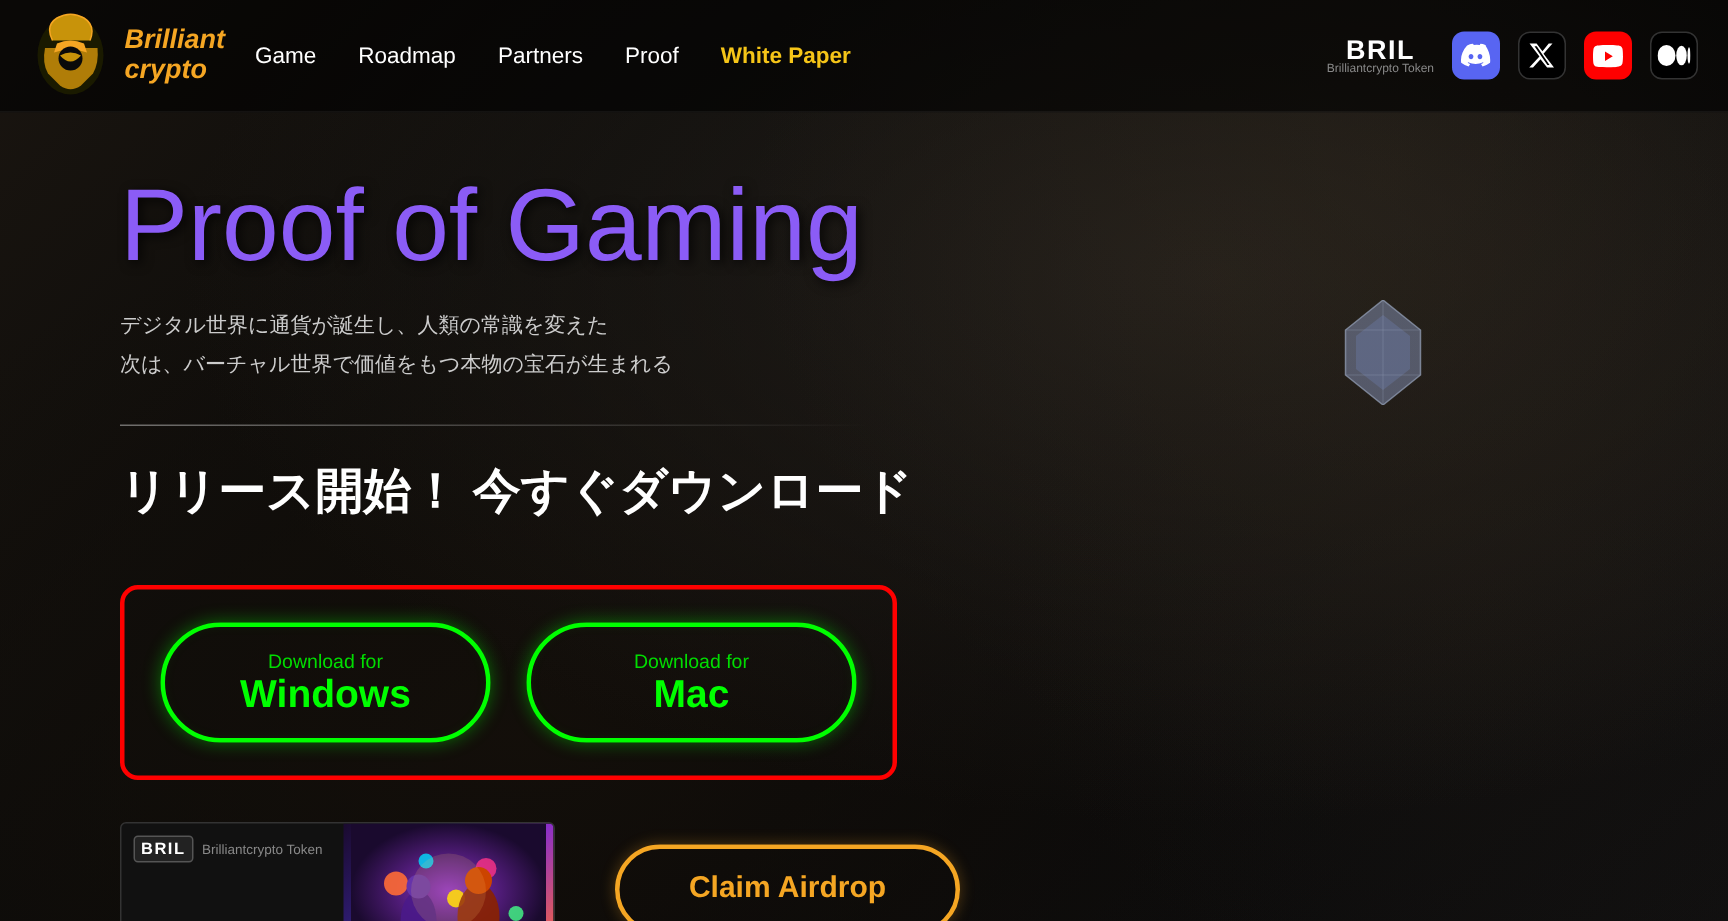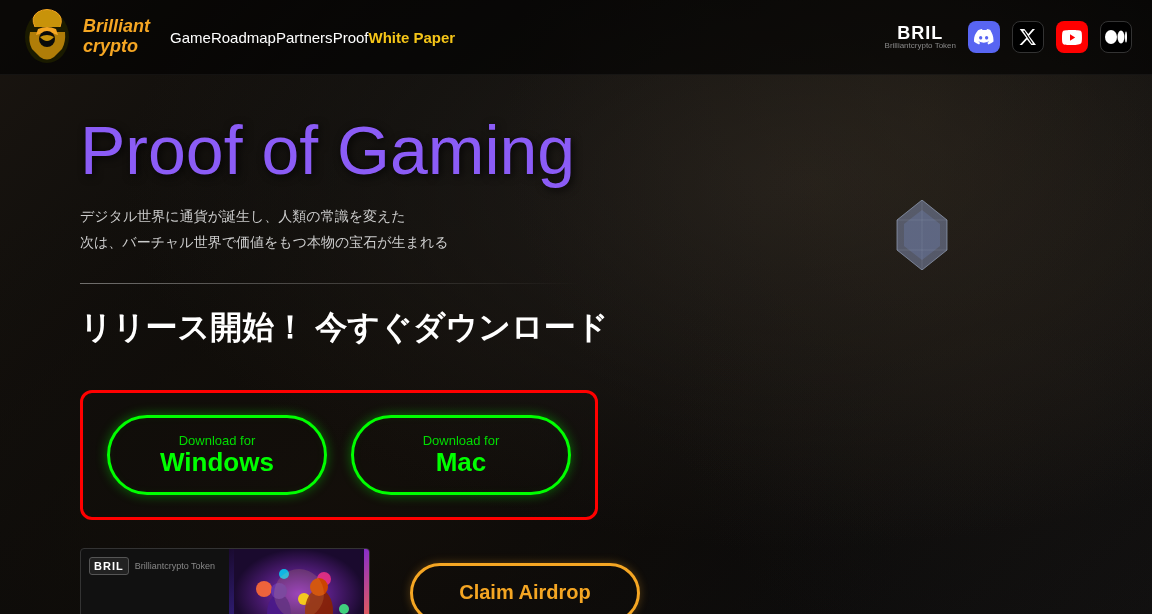--- a/index.html
+++ b/index.html
@@ -90,20 +90,21 @@
       padding: 6px 14px;
       color: #fff;
       font-size: 14px;
       cursor: pointer;
       margin-right: 30px;
     }
 
     .nav-links {
       display: flex;
       align-items: center;
+      gap: 28px;
       flex: 1;
     }
 
     .nav-links a {
       color: #ffffff;
       text-decoration: none;
       font-size: 15px;
       font-weight: 500;
       cursor: pointer;
     }

